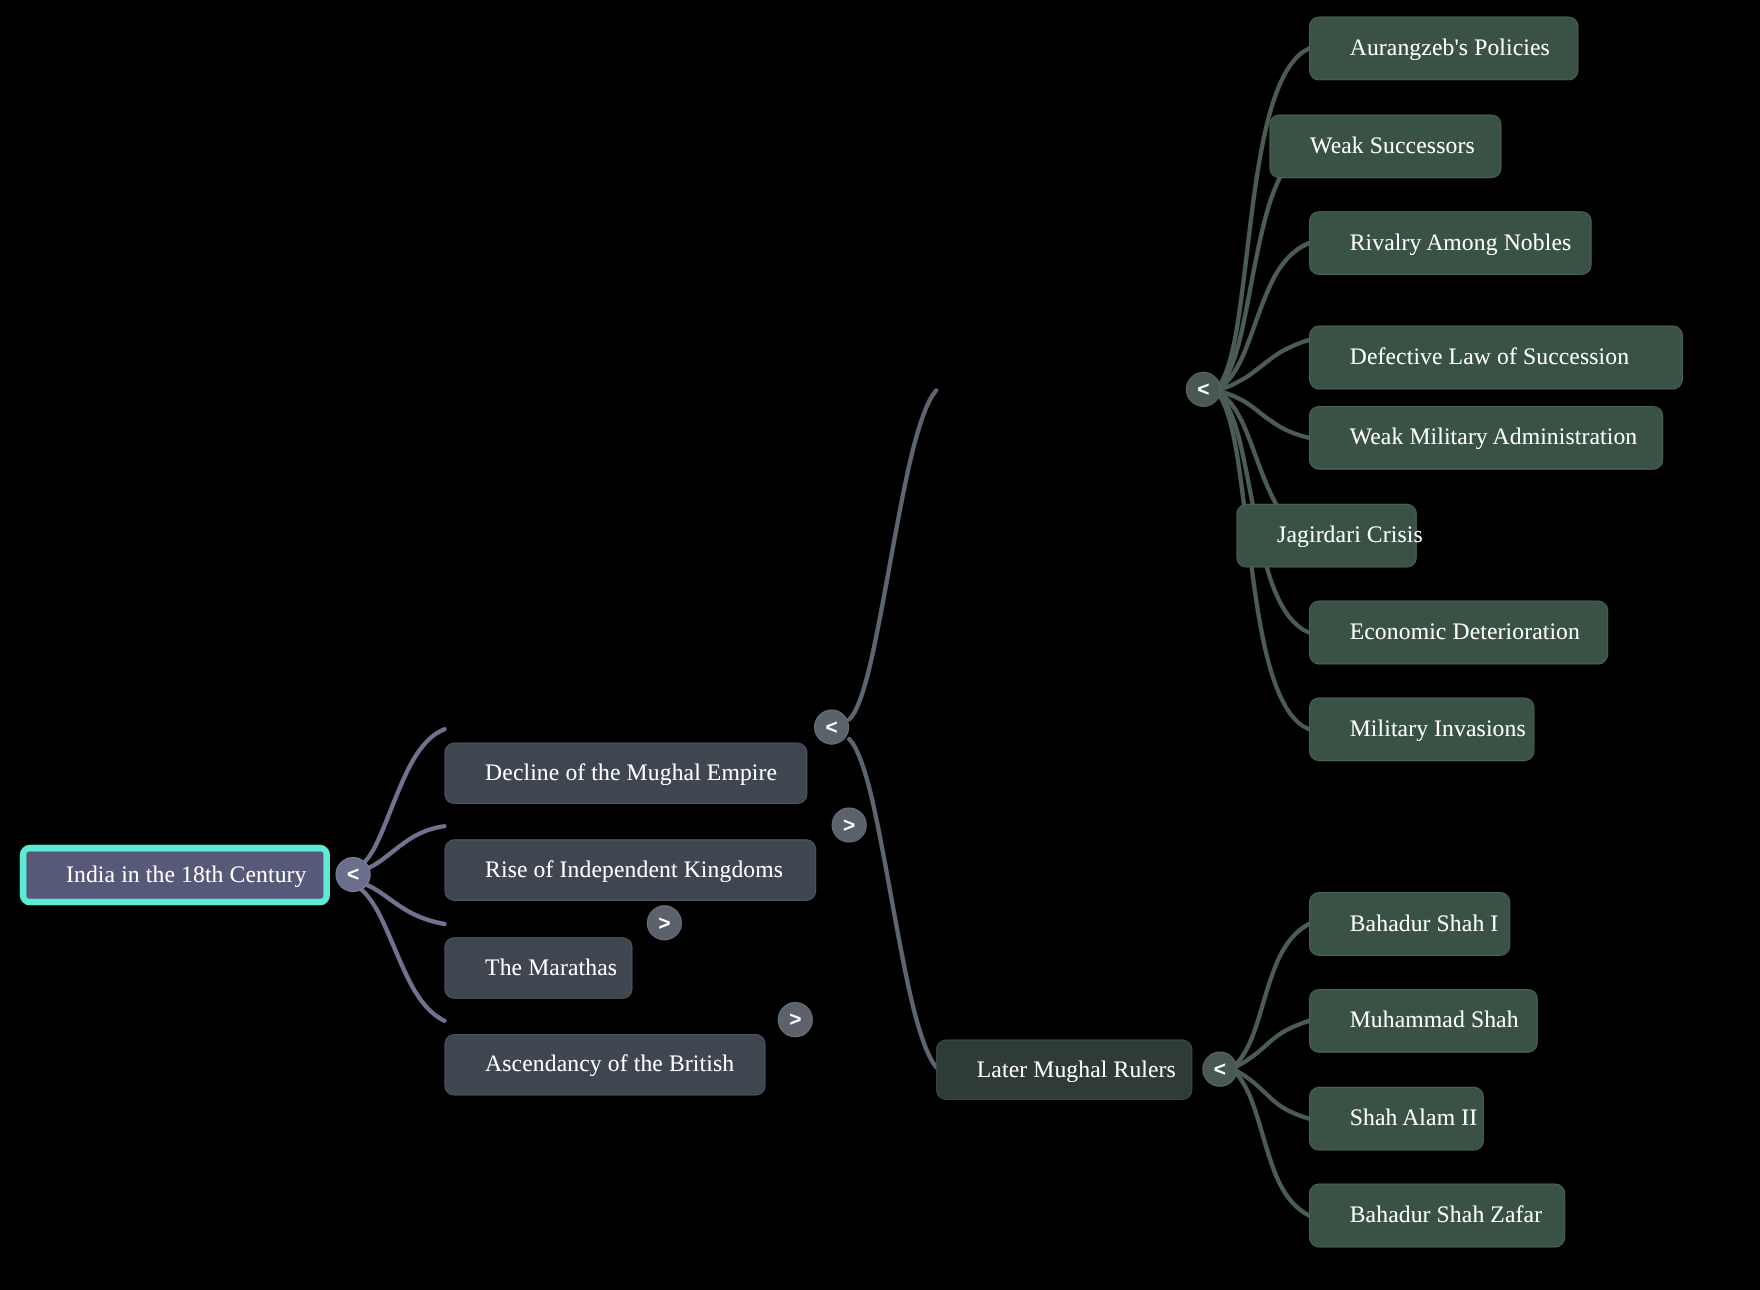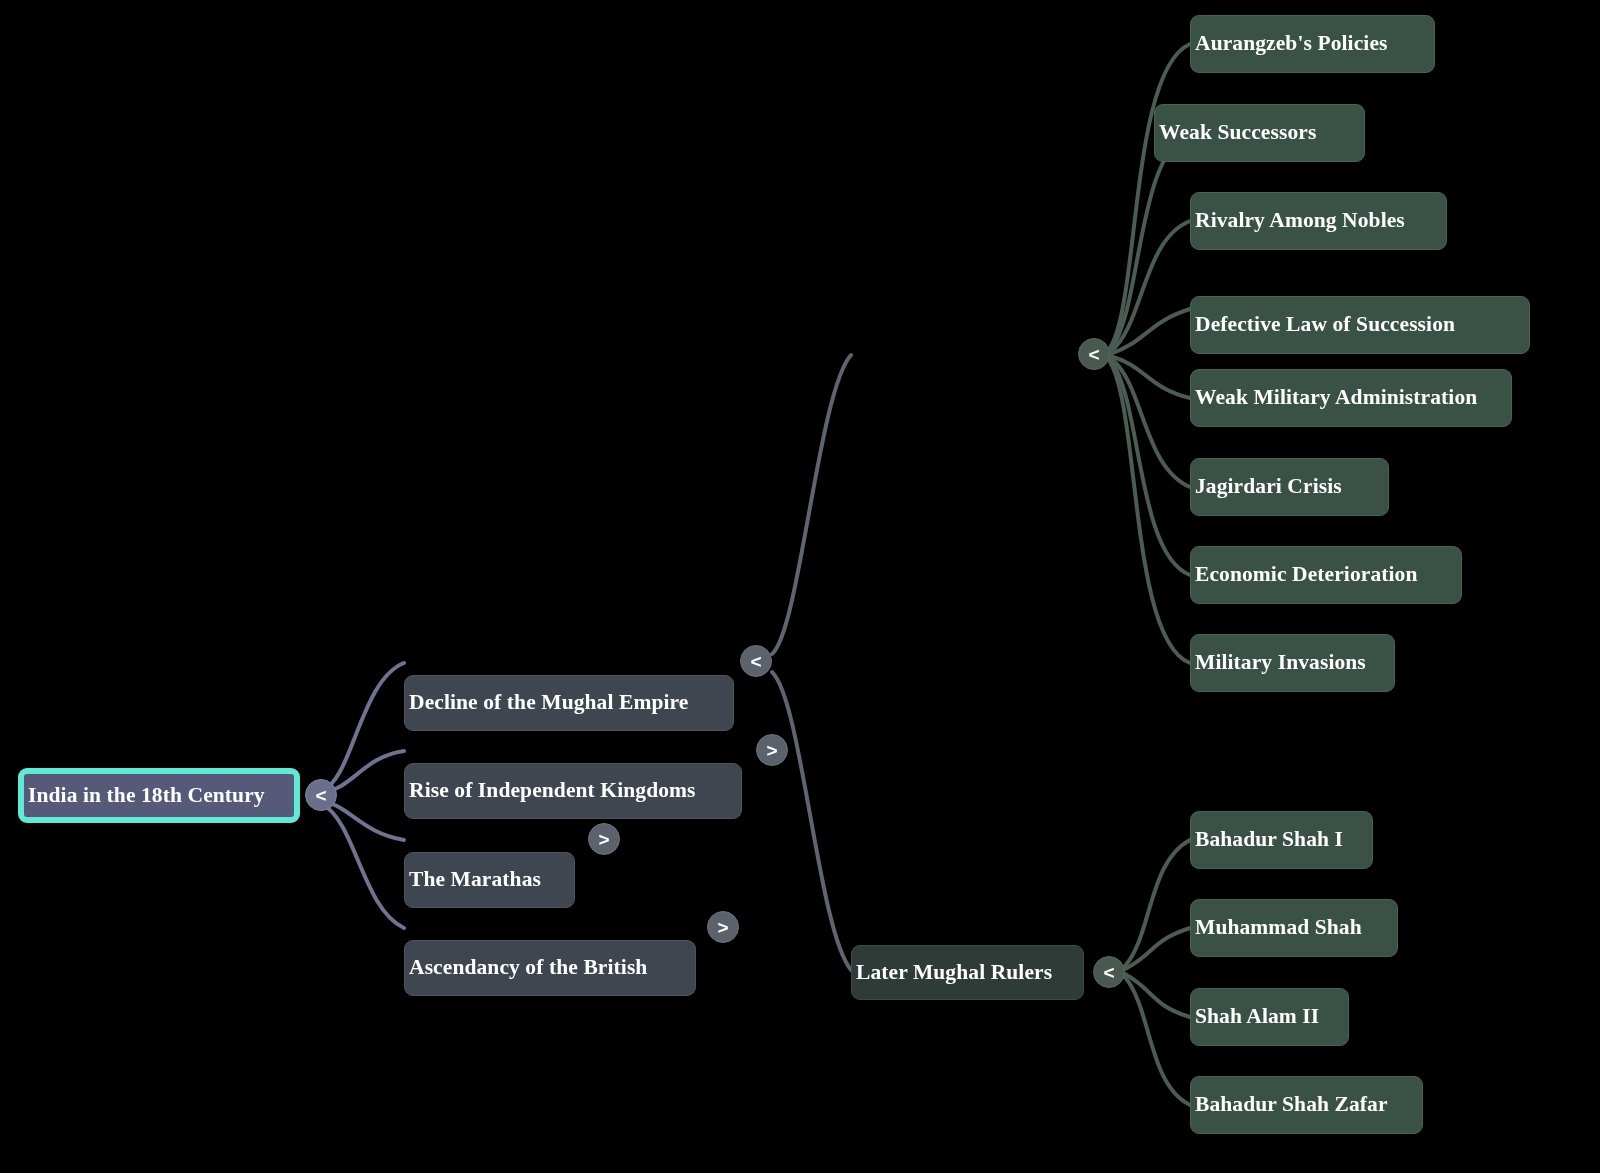--- a/index.html
+++ b/index.html
@@ -25,24 +25,23 @@
   }
   .node {
     position: absolute;
     box-sizing: border-box;
     display: flex;
     align-items: center;
     border-radius: 9px;
     color: #ffffff;
     font-size: 21.5px;
     line-height: 1.1;
-    padding: 0 4px;
+    padding: 0 36px;
     white-space: nowrap;
     letter-spacing: 0.1px;
-    font-weight: bold;
   }
   .node.root {
     background: #565a78;
     border: 6px solid #5eead4;
   }
   .node.branch {
     background: #3f4650;
     border: 1px solid #4e5560;
     margin-top: 40px;
   }
@@ -168,21 +167,21 @@
   </div>
   <div class="node leaf" style="left:1190px; top:192px; width:257px; height:58px;">
     <span>Rivalry Among Nobles</span>
   </div>
   <div class="node leaf" style="left:1190px; top:280px; width:340px; height:58px;margin-top:16px;">
     <span>Defective Law of Succession</span>
   </div>
   <div class="node leaf" style="left:1190px; top:369px; width:322px; height:58px;">
     <span>Weak Military Administration</span>
   </div>
-  <div class="node leaf" style="left:1190px; top:458px; width:199px; height:58px;">
+  <div class="node leaf" style="left:1124px; top:458px; width:164px; height:58px;">
     <span>Jagirdari Crisis</span>
   </div>
   <div class="node leaf" style="left:1190px; top:546px; width:272px; height:58px;">
     <span>Economic Deterioration</span>
   </div>
   <div class="node leaf" style="left:1190px; top:634px; width:205px; height:58px;">
     <span>Military Invasions</span>
   </div>
 
   <div class="node leaf" style="left:1190px; top:811px; width:183px; height:58px;">

